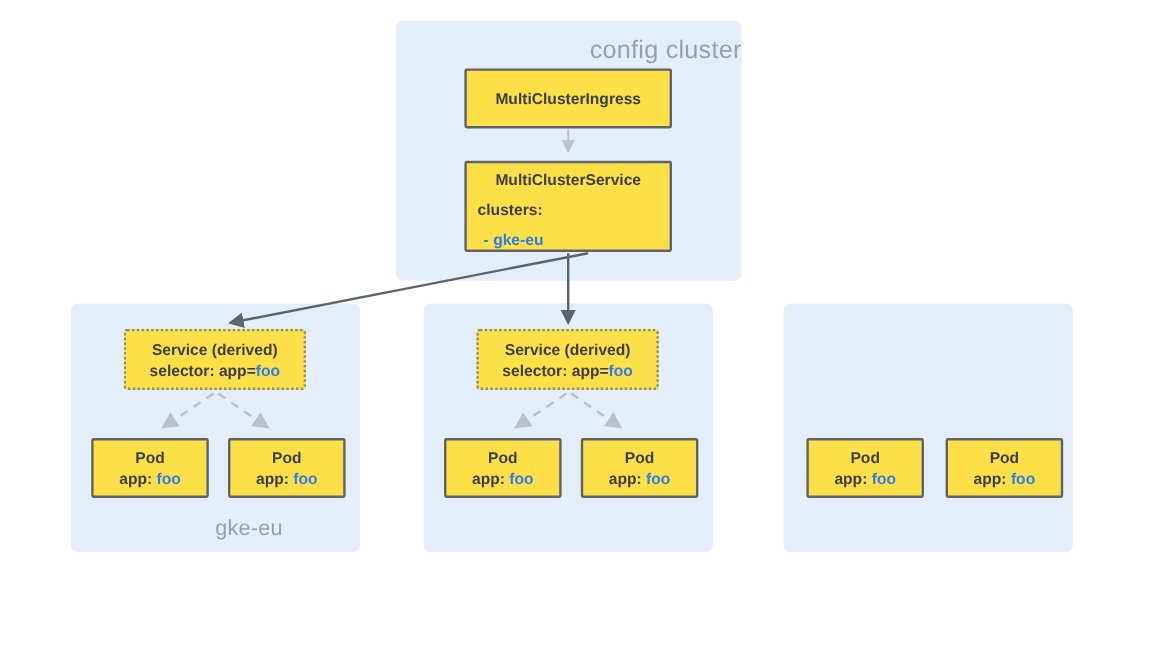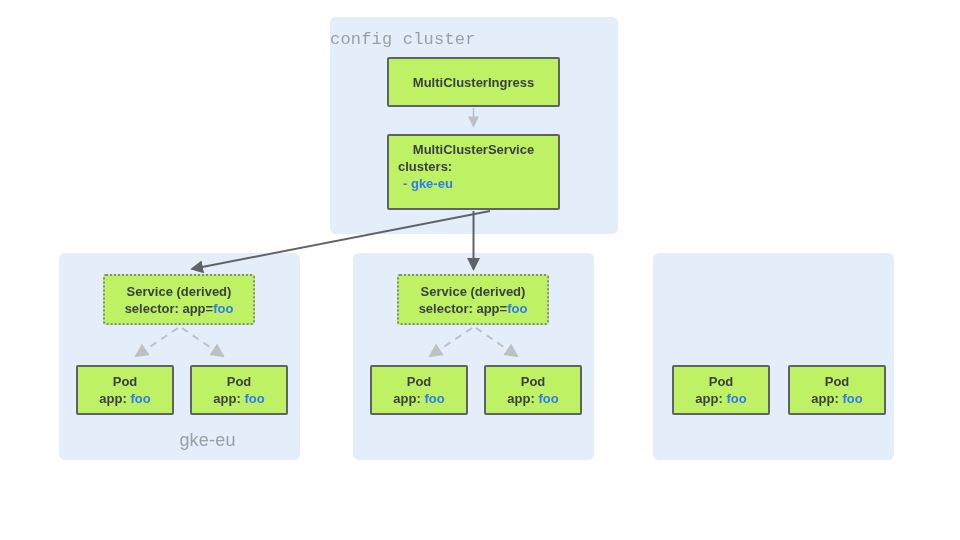--- a/index.html
+++ b/index.html
@@ -5,29 +5,29 @@
   html,body { margin:0; padding:0; background:#ffffff; }
   .stage {
     position:relative; width:960px; height:540px; background:#ffffff;
     font-family:"Liberation Sans", sans-serif; overflow:hidden;
   }
   .cluster {
     position:absolute; background:var(--cluster-bg, #E3EEFA);
     border-radius:6px;
   }
   .cluster-title {
-    width:100%; text-align:left; color:var(--text-gray, #9AA0A6);
-    font-size:17px; padding-top:13px; letter-spacing:.2px;font-family:Liberation Mono, monospace;
+    width:100%; text-align:right; color:var(--text-gray, #9AA0A6);
+    font-size:21px; padding-top:13px; letter-spacing:.2px;
   }
   .cluster-label {
     position:absolute; bottom:9px; left:0; width:100%; text-align:center;
     color:var(--text-gray, #9AA0A6); font-size:18px; letter-spacing:.2px;padding-left:28px;
   }
   .node {
-    position:absolute; box-sizing:border-box; background:#bef264;
+    position:absolute; box-sizing:border-box; background:#fde047;
     border:2px solid var(--box-border, #5F6368); border-radius:2px;
     color:var(--text-dark, #3C4043); font-size:13px; font-weight:700;
     line-height:17px; text-align:center;
     display:flex; flex-direction:column; justify-content:center;
   }
   .node.dotted { border:2px dotted var(--dotted-border, #848A90); border-radius:3px; }
   .node.mcs { justify-content:flex-start; padding-top:5px; }
   .node-line.left  { text-align:left; padding-left:9px; }
   .node-line.list  { text-align:left; padding-left:14px; }
   .blue { color:var(--text-blue, #2E7CF0); }
@@ -43,21 +43,21 @@
 
 <div class="stage">
 
   <section class="cluster" style="left:330px; top:17px; width:288px; height:217px;">
     <div class="cluster-title">config cluster</div>
 
     <div class="node" style="left:57px; top:40px; width:173px; height:50px;">
       <div class="node-line">MultiClusterIngress</div>
     </div>
 
-    <div class="node mcs" style="left:57px; top:117px; width:173px; height:76px;">
+    <div class="node mcs" style="left:57px; top:117px; width:173px; height:76px;justify-content:space-between;">
       <div class="node-line">MultiClusterService</div>
       <div class="node-line left">clusters:</div>
       <div class="node-line list blue">- gke-eu</div>
     </div>
   </section>
 
   <section class="cluster" style="left:59px; top:253px; width:241px; height:207px;">
     <div class="node dotted" style="left:44px; top:21px; width:152px; height:51px;">
       <div class="node-line">Service (derived)</div>
       <div class="node-line"><span>selector: app=</span><span class="blue">foo</span></div>

